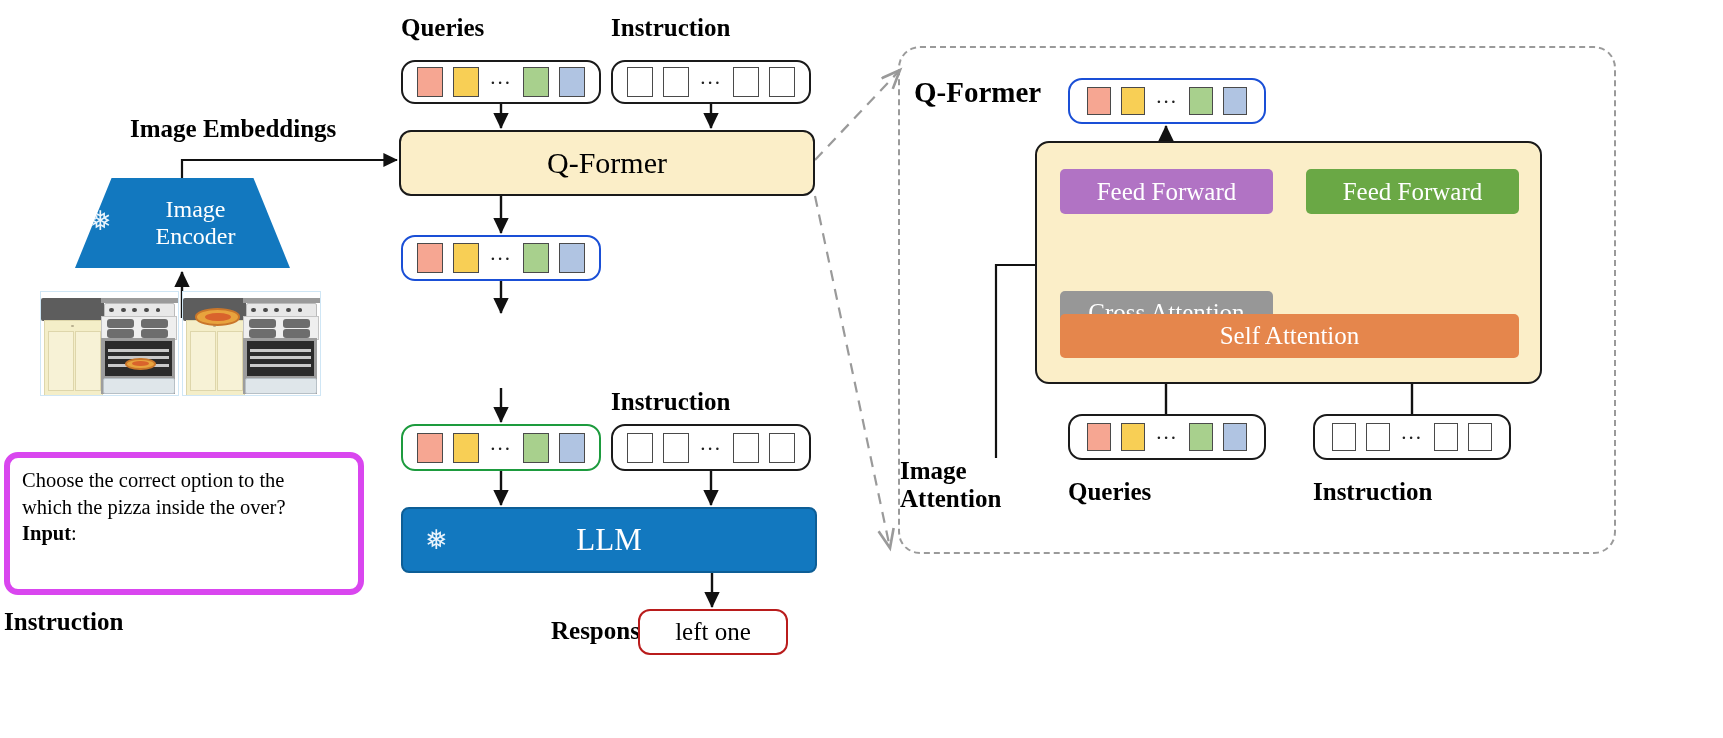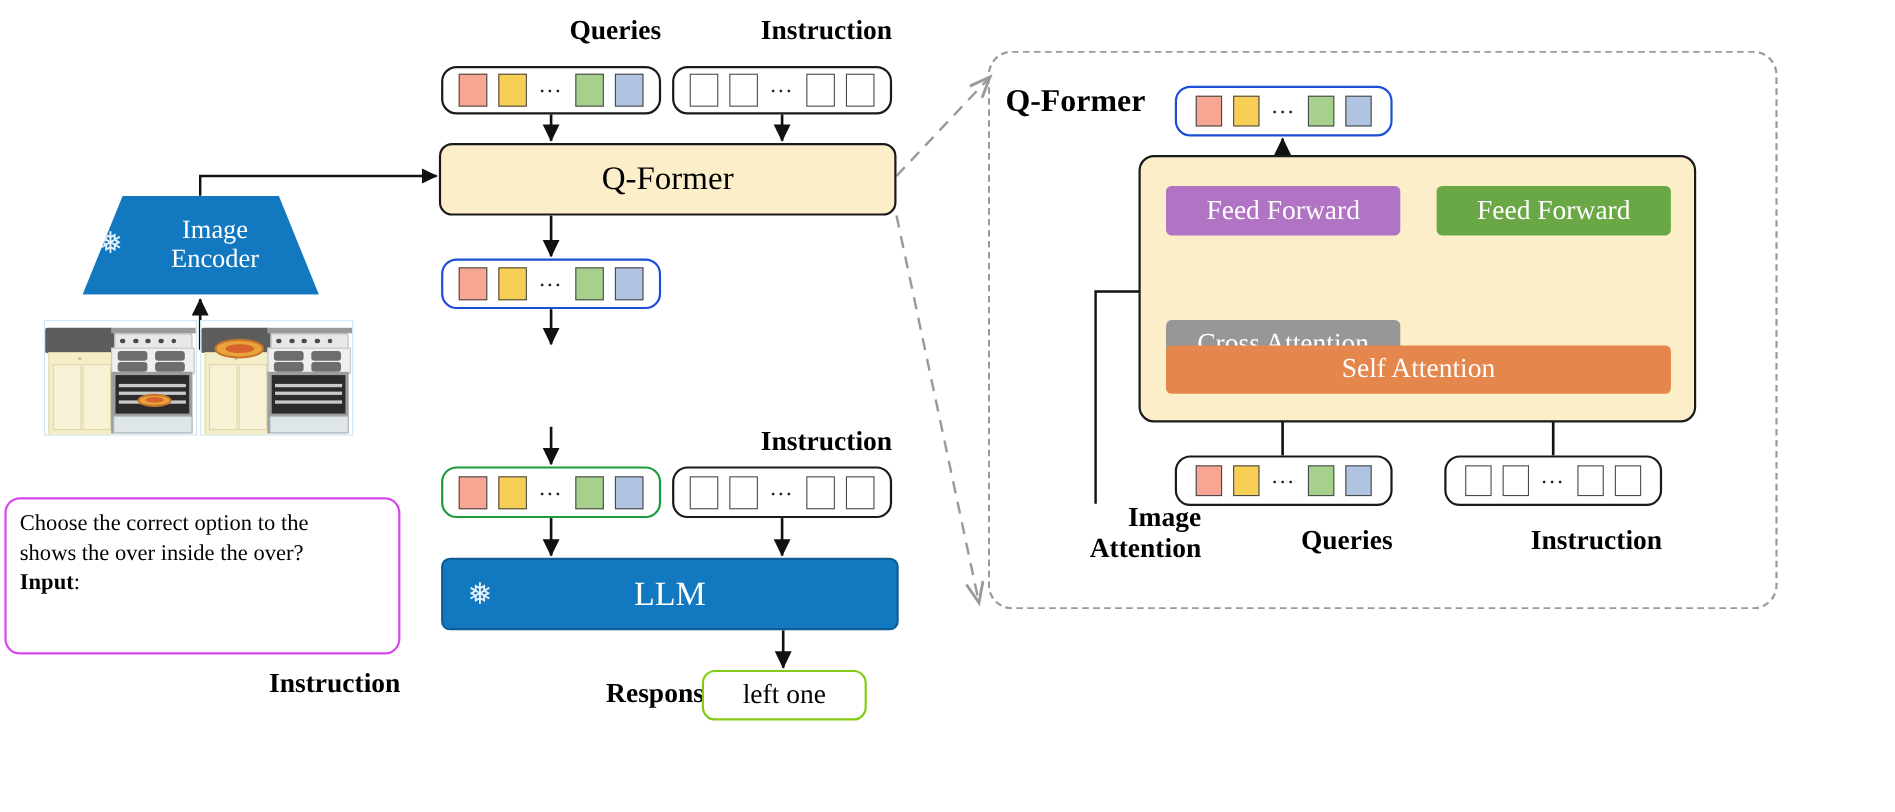--- a/index.html
+++ b/index.html
@@ -22,37 +22,37 @@
 
   
   .box{position:absolute;box-sizing:border-box;display:flex;align-items:center;
        justify-content:center;text-align:center;}
   .qformer{background:#fbeec8;border:2px solid #1a1a1a;border-radius:12px;
            font-size:30px;}
   .fullyconn{background:#fbeec8;border:2px solid #1a1a1a;border-radius:12px;
              font-size:27px;line-height:1.12;}
   .llm{background:#1278bf;border:2px solid #0d5e96;border-radius:8px;color:#fff;
        font-size:31px;}
-  .resp{background:#fff;border:2px solid #84cc16;border-radius:12px;font-size:25px;}
-  .instrbox{background:#fff;border:2px solid #d946ef;border-radius:14px;
+  .resp{background:#fff;border:2px solid #b91c1c;border-radius:12px;font-size:25px;}
+  .instrbox{background:#fff;border:6px solid #d946ef;border-radius:14px;
             font-size:20.5px;line-height:1.30;text-align:left;display:block;
             padding:9px 12px 8px 12px;}
   .instrbox b{font-weight:bold;}
 
   
   .encoder{position:absolute;background:#1278bf;
            clip-path:polygon(17% 0%,83% 0%,100% 100%,0% 100%);
            color:#fff;display:flex;align-items:center;justify-content:center;}
   .enc-label{font-size:24px;line-height:1.12;text-align:center;margin-left:26px;}
 
   .snow{font-size:27px;line-height:1;color:#eaf4fc;}
 
   
   .cap{position:absolute;font-weight:bold;font-size:25px;white-space:nowrap;
-       text-align:right;line-height:1.1;}
+       text-align:left;line-height:1.1;}
 
   
   .dashpanel{position:absolute;border:2.2px dashed #9a9a9a;border-radius:22px;}
   .qfbody{position:absolute;background:#fbeec8;border:2px solid #1a1a1a;
           border-radius:14px;}
   .blk{position:absolute;box-sizing:border-box;display:flex;align-items:center;
        justify-content:center;color:#fff;font-size:25px;border-radius:5px;}
   .blk.ff-left{background:#b173c4;}
   .blk.ff-right{background:#6aa845;}
   .blk.cross{background:#979797;margin-top:48px;}
@@ -129,20 +129,21 @@
 
     <path d="M1412,316 L1412,214" stroke="#111" stroke-width="2.4" fill="none" marker-end="url(#ah)"></path>
 
     <path d="M1166,414 L1166,359" stroke="#111" stroke-width="2.4" fill="none" marker-end="url(#ah)"></path>
 
     <path d="M1412,414 L1412,359" stroke="#111" stroke-width="2.4" fill="none" marker-end="url(#ah)"></path>
 
     <path d="M996,458 L996,265 L1056,265" stroke="#111" stroke-width="2.2" fill="none" marker-end="url(#ah)"></path>
   </svg>
 
+  <div class="cap" style="left:130px;top:115px;width:255px;">Image Embeddings</div>
 
   <div class="encoder" style="left:75px;top:178px;width:215px;height:90px;">
     <span class="snow abs" style="left:14px;top:30px;">❅</span>
     <span class="enc-label">
       <span>Image</span><br>
       <span>Encoder</span>
     </span>
   </div>
 
   <div class="photo" style="left:40px;top:291px;width:137px;height:103px;">
@@ -209,21 +210,21 @@
           <div class="rack" style="top:66%"></div>
         </div>
         <div class="ovendoor"></div>
       </div>
     </div>
   </div>
 
 
   <div class="box instrbox" style="left:4px;top:452px;width:360px;height:143px;">
     <div>Choose the correct option to the</div>
-    <div>shows the over inside the over?</div>
+    <div>which the pizza inside the over?</div>
     <div>
       <b>Input</b><span>:</span>
     </div>
   </div>
 
   <div class="cap" style="left:4px;top:608px;width:360px;">Instruction</div>
 
   <div class="cap" style="left:401px;top:14px;width:200px;">Queries</div>
   <div class="cap" style="left:611px;top:14px;width:200px;">Instruction</div>
 

